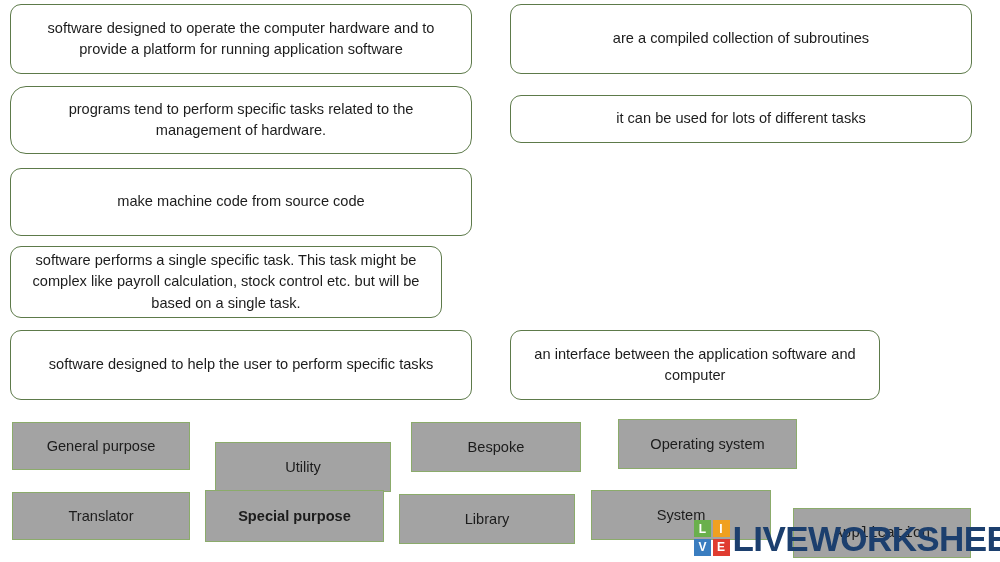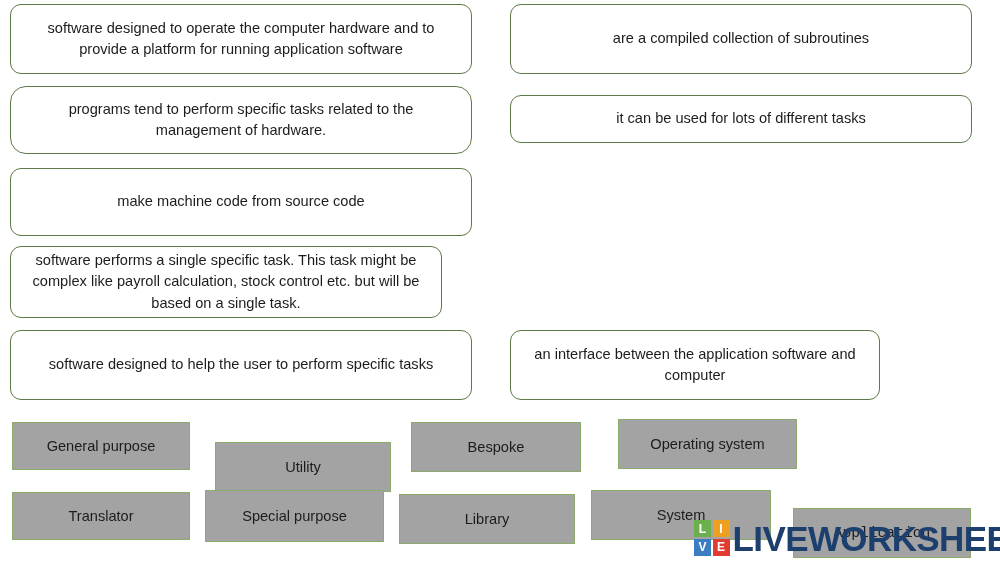--- a/index.html
+++ b/index.html
@@ -151,21 +151,21 @@
   </div>
 
   <div class="term-box" style="left:618px; top:419px; width:179px; height:50px;">
     <span>Operating system</span>
   </div>
 
   <div class="term-box" style="left:12px; top:492px; width:178px; height:48px;">
     <span>Translator</span>
   </div>
 
-  <div class="term-box" style="left:205px; top:490px; width:179px; height:52px;">
+  <div class="term-box" style="left:205px; top:490px; width:179px; height:52px;font-weight:bold;">
     <span>Special purpose</span>
   </div>
 
   <div class="term-box" style="left:399px; top:494px; width:176px; height:50px;">
     <span>Library</span>
   </div>
 
   <div class="term-box" style="left:591px; top:490px; width:180px; height:50px;">
     <span>System</span>
   </div>

